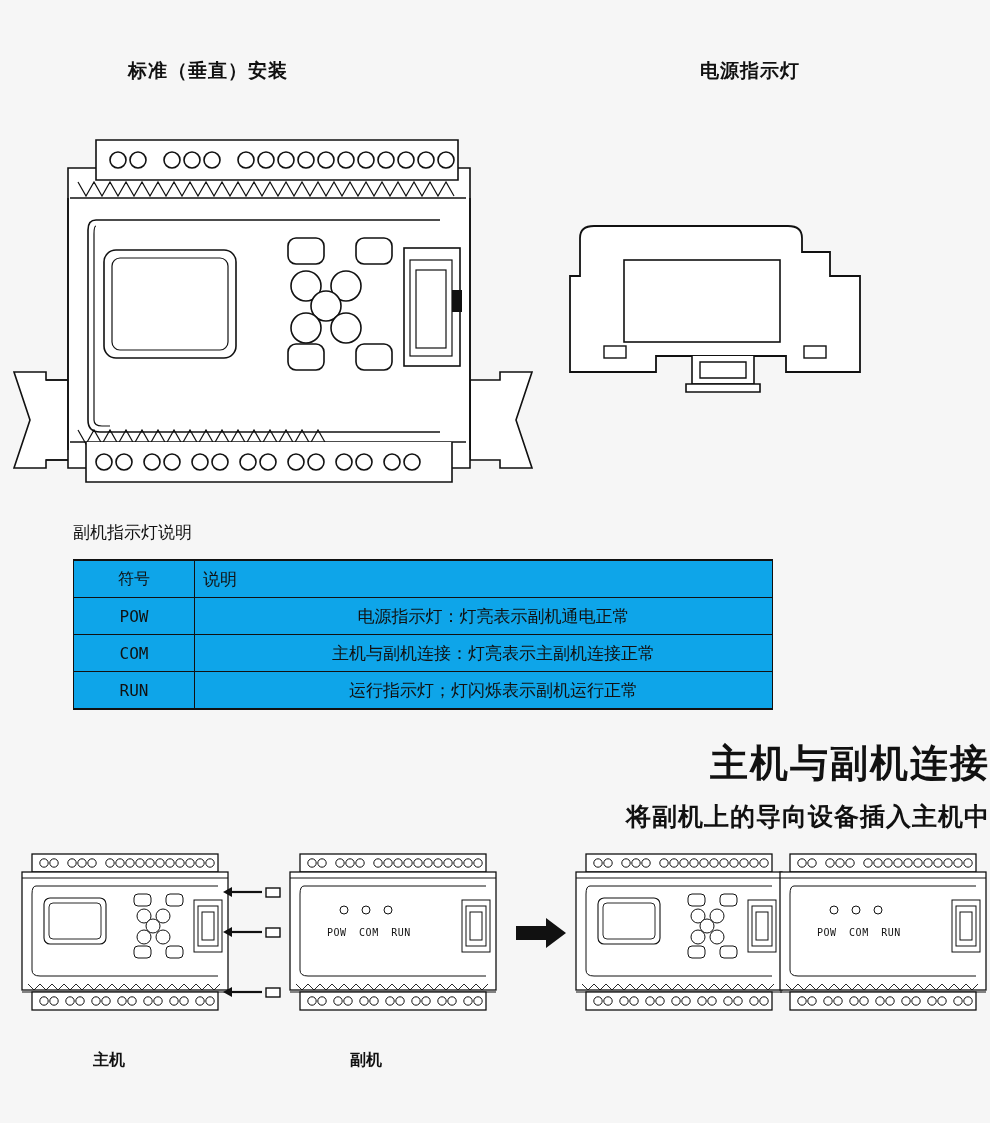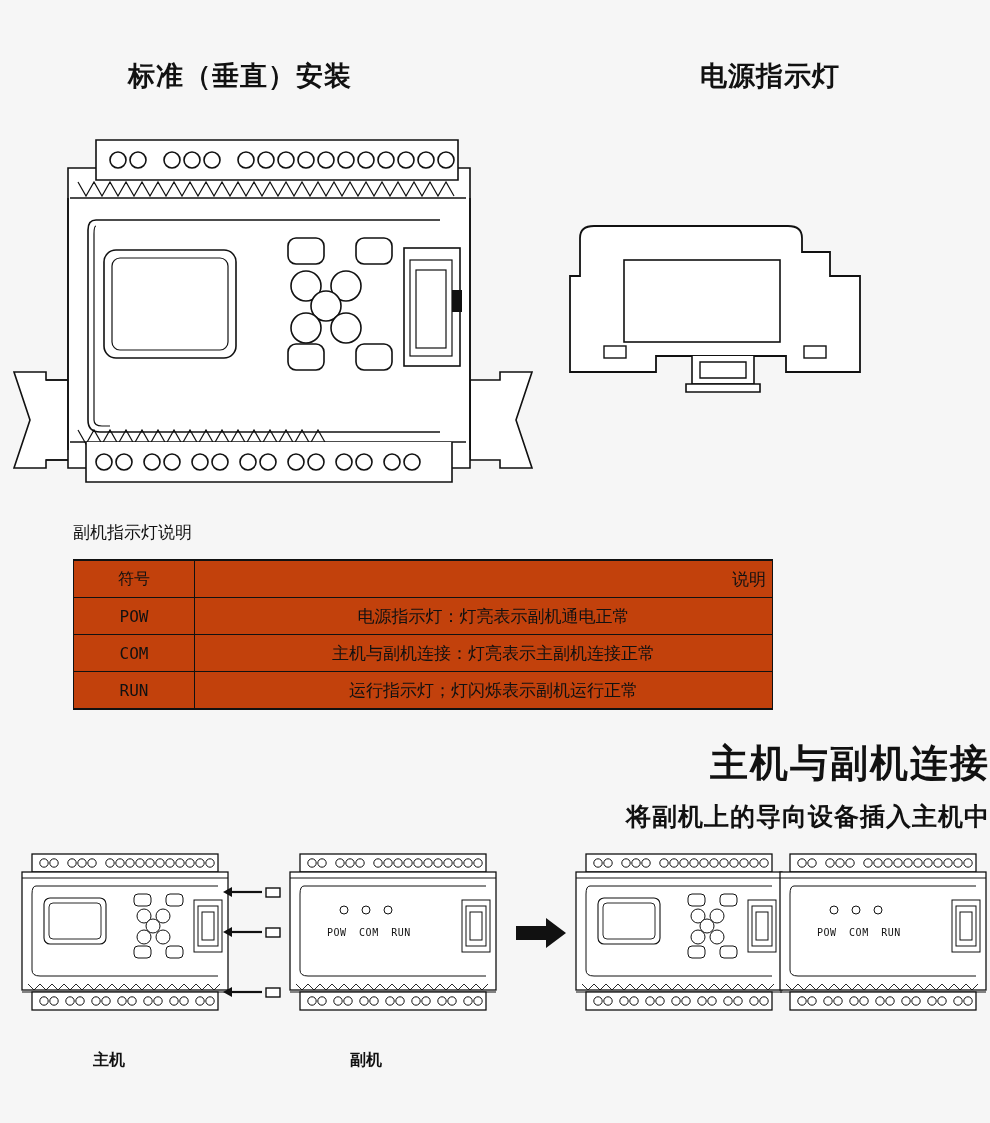--- a/index.html
+++ b/index.html
@@ -5,44 +5,44 @@
   html,body{margin:0;padding:0;}
   body{
     width:990px;height:1123px;background:#f6f6f6;
     font-family:"Liberation Sans","DejaVu Sans",sans-serif;
     color:#111;position:relative;overflow:hidden;
   }
   .page{position:relative;width:990px;height:1123px;}
 
   
   .h-mount{
-    position:absolute;font-weight:bold;font-size:27px;letter-spacing:1px;
+    position:absolute;font-weight:bold;font-size:19px;letter-spacing:1px;
     font-family:Liberation Serif, serif;
   }
   #title-standard{left:128px;top:58px;}
   #title-horizontal{left:700px;top:58px;}
 
   .sub-label{
     position:absolute;font-size:17px;color:#111;
     font-family:"Liberation Sans","DejaVu Sans",sans-serif;
   }
 
   
   .tbl-wrap{position:absolute;left:73px;top:559px;width:700px;}
   table.lamp{
-    border-collapse:collapse;width:700px;background:#c2410c;
+    border-collapse:collapse;width:700px;background:#0ea5e9;
     font-size:17px;
   }
   table.lamp th,table.lamp td{
     border:1px solid #111;padding:5px 6px;text-align:center;height:26px;
   }
   table.lamp th{font-weight:normal;}
   table.lamp .c-sym{width:108px;font-family:"DejaVu Sans Mono","Liberation Mono",monospace;font-size:16px;}
   table.lamp .c-desc{text-align:center;padding-left:26px;}
-  table.lamp thead th.c-desc{text-align:right;padding-left:8px;}
+  table.lamp thead th.c-desc{text-align:left;padding-left:8px;}
   table.lamp thead tr th{border-top:2px solid #111;}
   table.lamp tbody tr:last-child td{border-bottom:2px solid #111;}
 
   
   #connect-title{
     position:absolute;left:0;top:738px;width:990px;text-align:right;
     font-size:38px;font-weight:bold;letter-spacing:2px;
     font-family:"DejaVu Sans","Liberation Sans",sans-serif;
   }
   #connect-sub{

